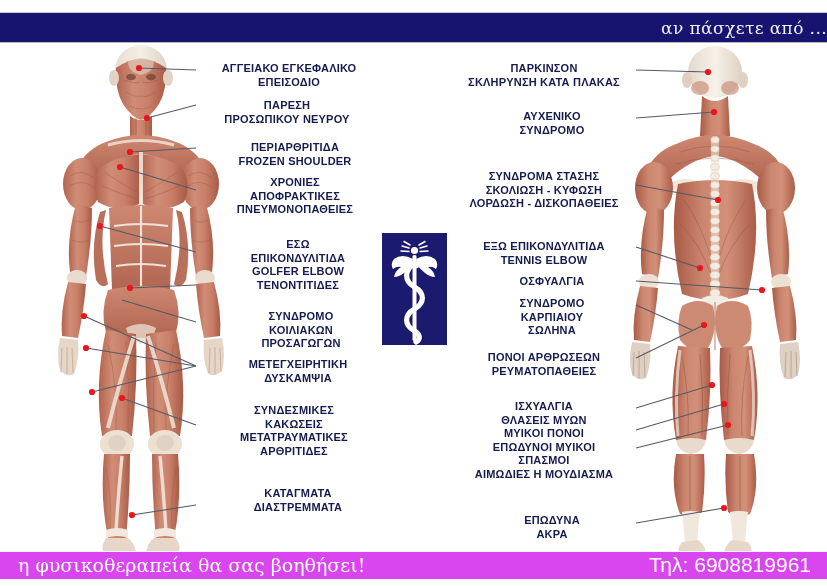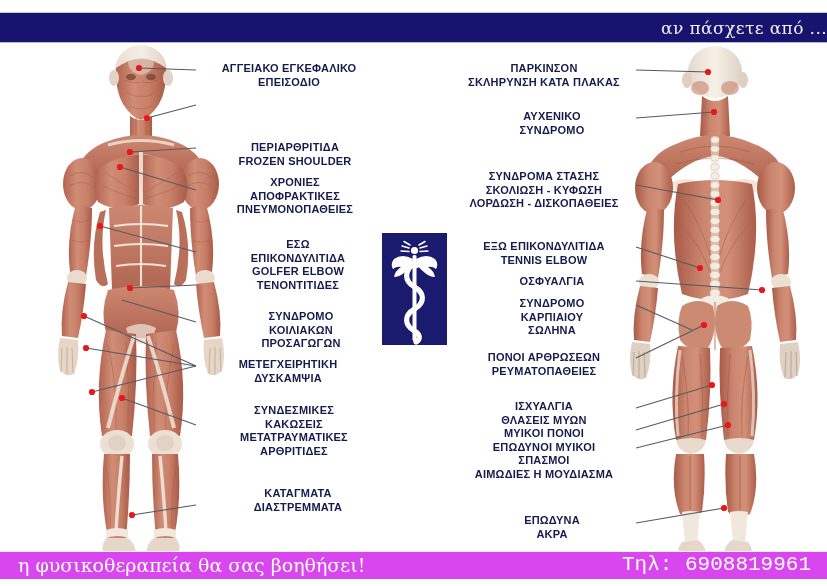--- a/index.html
+++ b/index.html
@@ -60,21 +60,21 @@
     color: #ffffff;
     font-family: "DejaVu Serif", serif;
     font-size: 19px;
     white-space: nowrap;
   }
   #footer-phone {
     position: absolute;
     right: 16px;
     top: 1px;
     color: #ffffff;
-    font-family: Liberation Mono, monospace;
+    font-family: Liberation Sans, sans-serif;
     font-size: 21px;
     white-space: nowrap;
   }
 
   
   .label {
     position: absolute;
     color: #141b4d;
     font-family: "Liberation Sans", sans-serif;
     font-size: 11px;
@@ -467,33 +467,35 @@
       <circle cx="724" cy="508" r="3.1"></circle>
     </g>
   </svg>
 
   <div id="header-band">
     <span id="header-title">αν πάσχετε από ...</span>
   </div>
 
   <div class="label left" style="left:200px; top:62px;  width:178px;">ΑΓΓΕΙΑΚΟ ΕΓΚΕΦΑΛΙΚΟ
 ΕΠΕΙΣΟΔΙΟ</div>
+  <div class="label left" style="left:196px; top:99px;  width:182px;">ΠΑΡΕΣΗ
+ΠΡΟΣΩΠΙΚΟΥ ΝΕΥΡΟΥ</div>
   <div class="label left" style="left:212px; top:141px; width:166px;">ΠΕΡΙΑΡΘΡΙΤΙΔΑ
 FROZEN SHOULDER</div>
   <div class="label left" style="left:212px; top:176px; width:166px;">ΧΡΟΝΙΕΣ
 ΑΠΟΦΡΑΚΤΙΚΕΣ
 ΠΝΕΥΜΟΝΟΠΑΘΕΙΕΣ</div>
   <div class="label left" style="left:218px; top:238px; width:160px;">ΕΣΩ
 ΕΠΙΚΟΝΔΥΛΙΤΙΔΑ
 GOLFER ELBOW</div>
   <div class="label left" style="left:218px; top:279px; width:160px;">ΤΕΝΟΝΤΙΤΙΔΕΣ</div>
   <div class="label left" style="left:224px; top:310px; width:154px;">ΣΥΝΔΡΟΜΟ
 ΚΟΙΛΙΑΚΩΝ
 ΠΡΟΣΑΓΩΓΩΝ</div>
-  <div class="label left" style="left:208px; top:358px; width:160px;">ΜΕΤΕΓΧΕΙΡΗΤΙΚΗ
+  <div class="label left" style="left:218px; top:358px; width:160px;">ΜΕΤΕΓΧΕΙΡΗΤΙΚΗ
 ΔΥΣΚΑΜΨΙΑ</div>
   <div class="label left" style="left:210px; top:404px; width:168px;">ΣΥΝΔΕΣΜΙΚΕΣ
 ΚΑΚΩΣΕΙΣ
 ΜΕΤΑΤΡΑΥΜΑΤΙΚΕΣ
 ΑΡΘΡΙΤΙΔΕΣ</div>
   <div class="label left" style="left:218px; top:487px; width:160px;">ΚΑΤΑΓΜΑΤΑ
 ΔΙΑΣΤΡΕΜΜΑΤΑ</div>
 
   <div class="label right" style="left:452px; top:62px;  width:184px;">ΠΑΡΚΙΝΣΟΝ
 ΣΚΛΗΡΥΝΣΗ ΚΑΤΑ ΠΛΑΚΑΣ</div>

